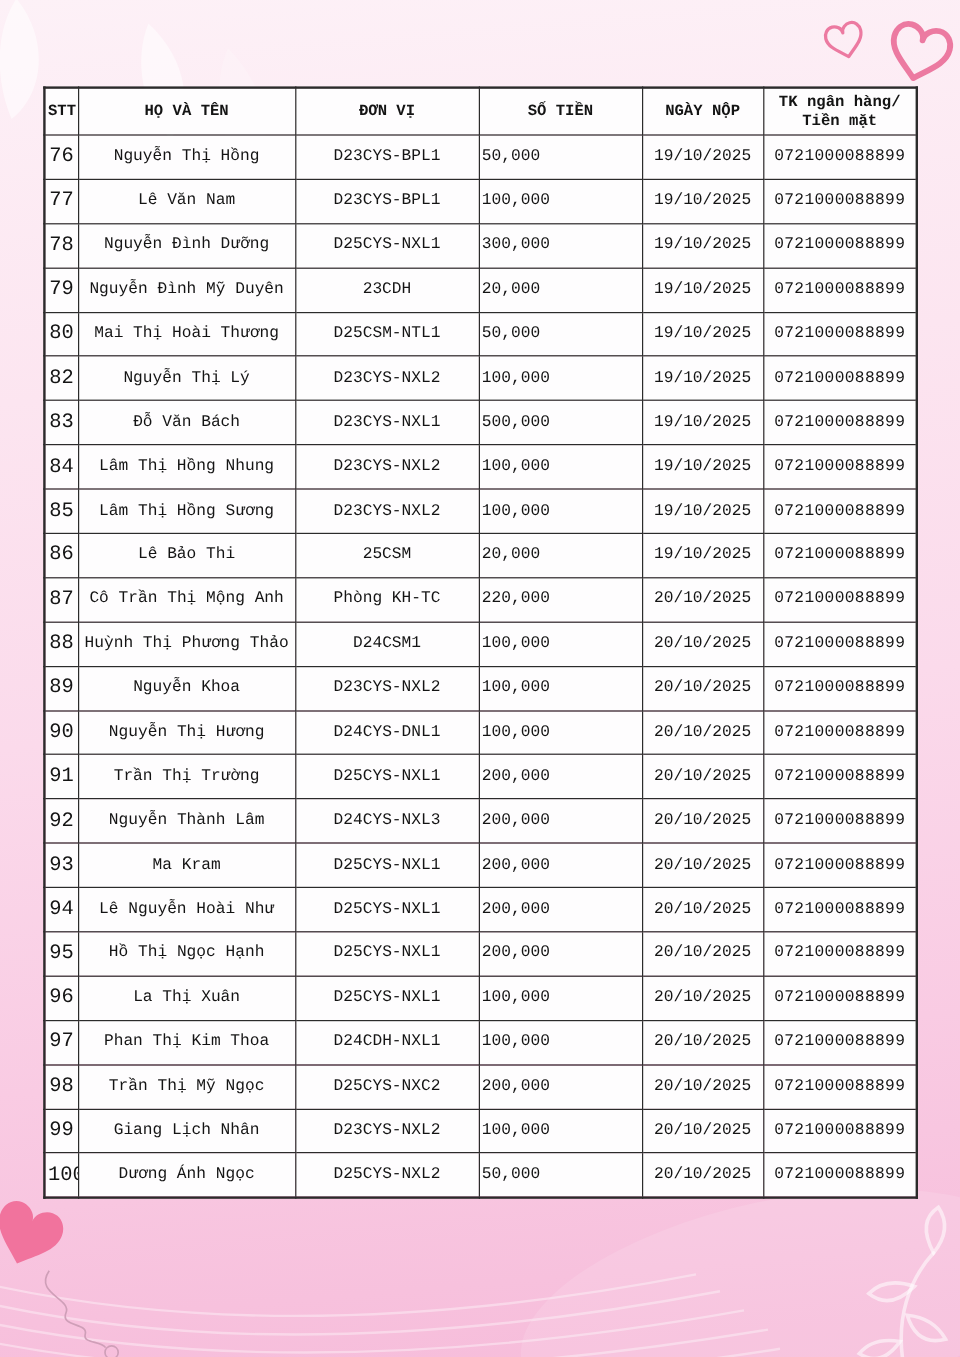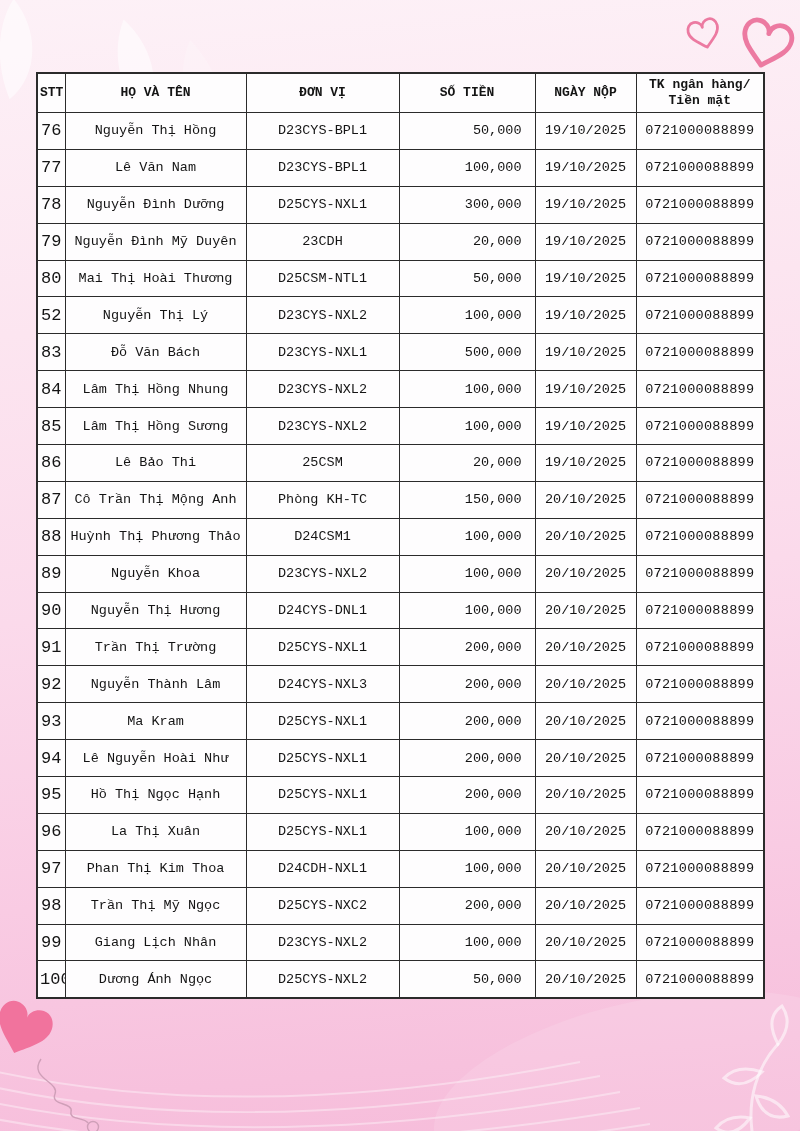--- a/index.html
+++ b/index.html
@@ -29,21 +29,21 @@
     height:38px;
     font-weight:bold;
     font-size:13px;
     line-height:1.25;
     white-space:pre-line;
   }
   .doc-table tbody td{
     height:35.9px;
     font-size:13.5px;
   }
-  .doc-table td.col-amount{text-align:right;padding-right:13px;}
+  .doc-table td.col-amount{text-align:left;padding-right:13px;}
   .doc-table td.col-stt{font-size:17px;}
   .doc-table td.col-account{letter-spacing:.3px;}
 </style>
 </head>
 <body>
 
 <div class="page">
 
   <svg class="decor" viewBox="0 0 800 1131" xmlns="http://www.w3.org/2000/svg">
 
@@ -139,21 +139,21 @@
         </tr>
         <tr>
           <td class="col-stt">80</td>
           <td class="col-name">Mai Thị Hoài Thương</td>
           <td class="col-unit">D25CSM-NTL1</td>
           <td class="col-amount">50,000</td>
           <td class="col-date">19/10/2025</td>
           <td class="col-account">0721000088899</td>
         </tr>
         <tr>
-          <td class="col-stt">52</td>
+          <td class="col-stt">82</td>
           <td class="col-name">Nguyễn Thị Lý</td>
           <td class="col-unit">D23CYS-NXL2</td>
           <td class="col-amount">100,000</td>
           <td class="col-date">19/10/2025</td>
           <td class="col-account">0721000088899</td>
         </tr>
         <tr>
           <td class="col-stt">83</td>
           <td class="col-name">Đỗ Văn Bách</td>
           <td class="col-unit">D23CYS-NXL1</td>
@@ -182,21 +182,21 @@
           <td class="col-name">Lê Bảo Thi</td>
           <td class="col-unit">25CSM</td>
           <td class="col-amount">20,000</td>
           <td class="col-date">19/10/2025</td>
           <td class="col-account">0721000088899</td>
         </tr>
         <tr>
           <td class="col-stt">87</td>
           <td class="col-name">Cô Trần Thị Mộng Anh</td>
           <td class="col-unit">Phòng KH-TC</td>
-          <td class="col-amount">150,000</td>
+          <td class="col-amount">220,000</td>
           <td class="col-date">20/10/2025</td>
           <td class="col-account">0721000088899</td>
         </tr>
         <tr>
           <td class="col-stt">88</td>
           <td class="col-name">Huỳnh Thị Phương Thảo</td>
           <td class="col-unit">D24CSM1</td>
           <td class="col-amount">100,000</td>
           <td class="col-date">20/10/2025</td>
           <td class="col-account">0721000088899</td>

